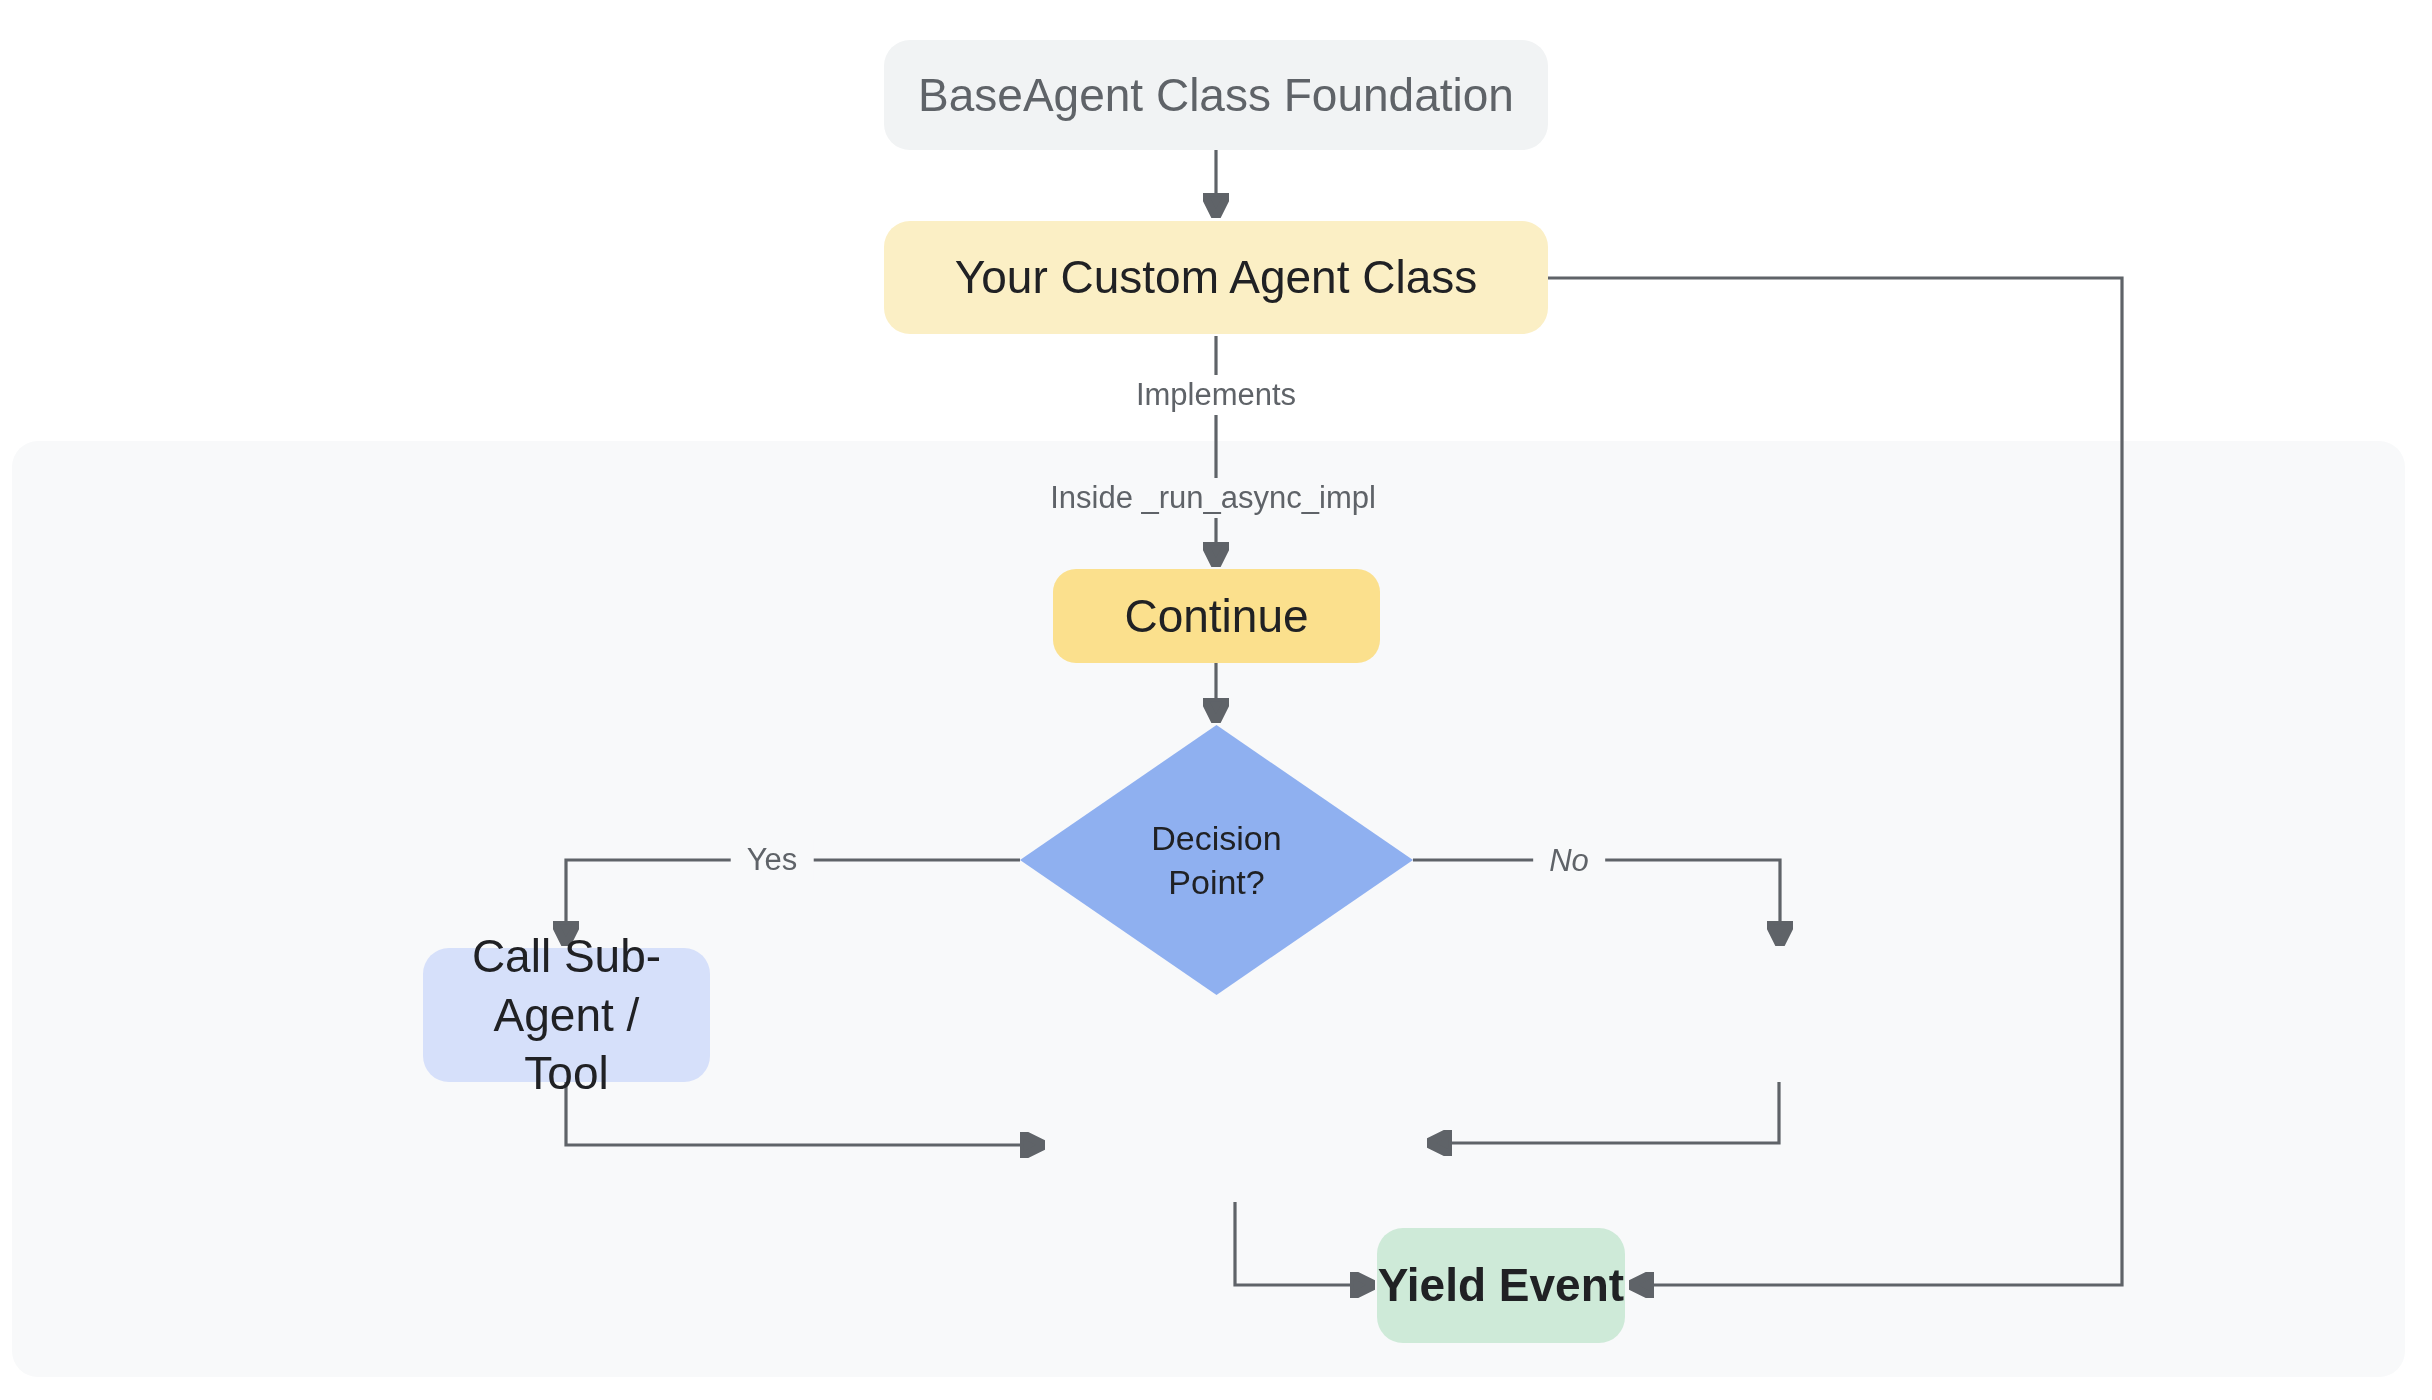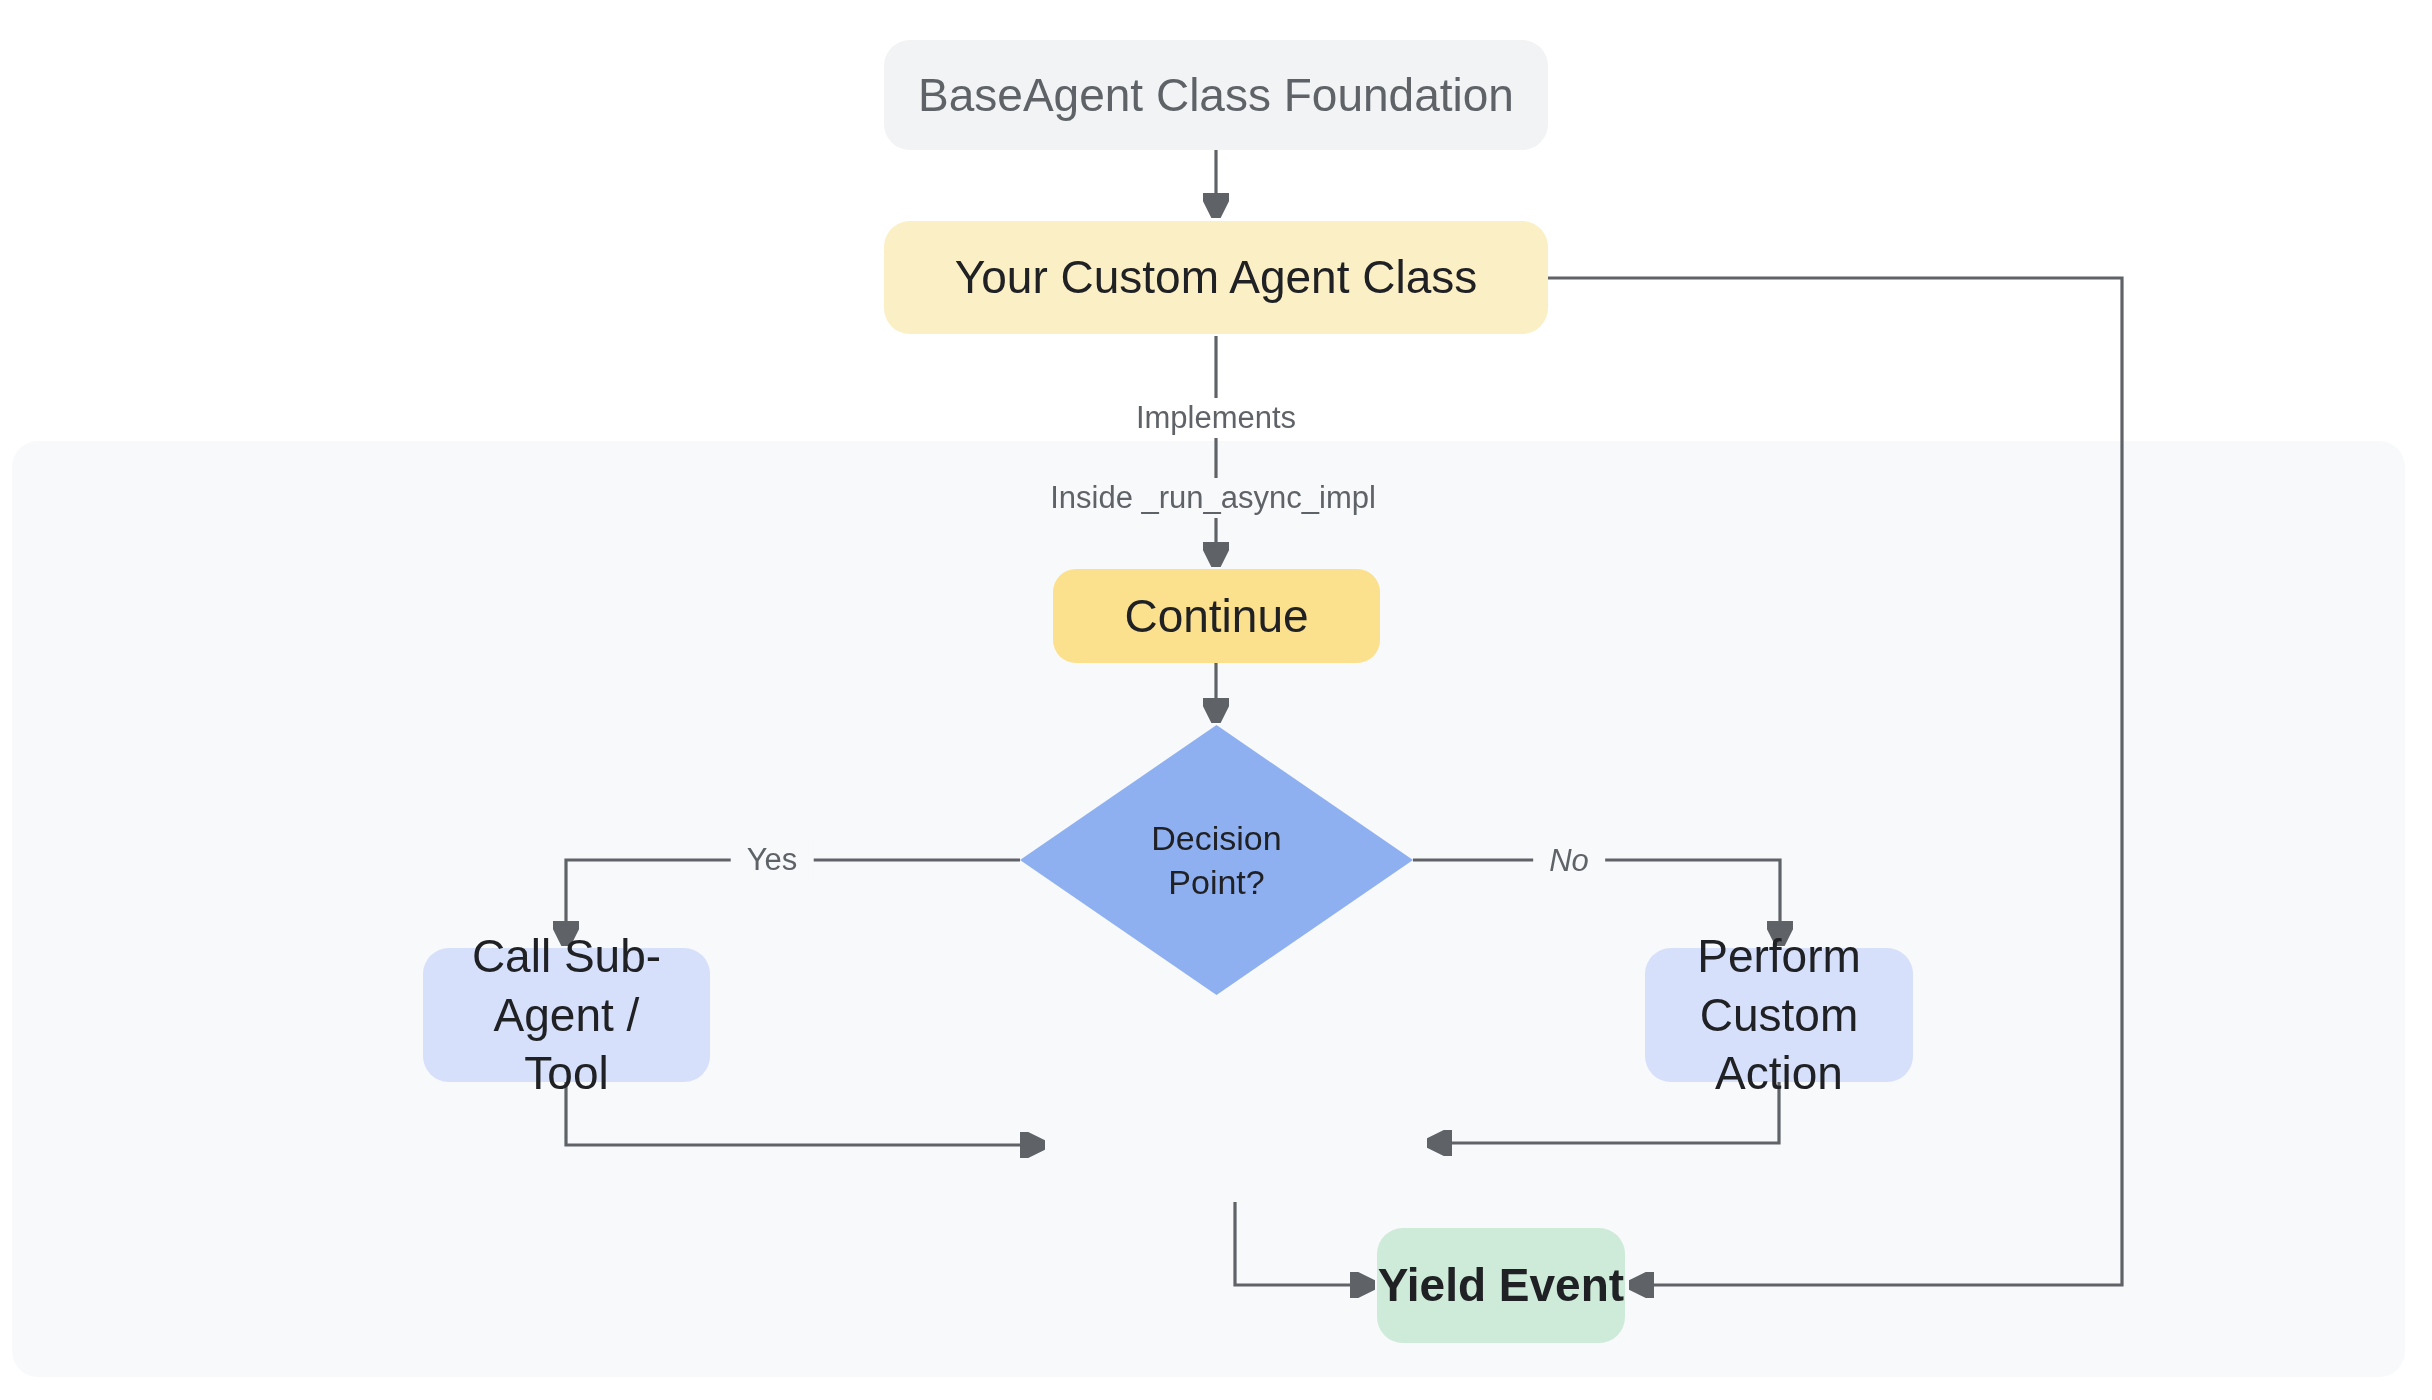--- a/index.html
+++ b/index.html
@@ -114,30 +114,27 @@
   </div>
 
   <div class="diamond">
     <span class="diamond-label">Decision Point?</span>
   </div>
 
   <div class="node node-blue" style="left:423px;top:948px;width:287px;height:134px;">
     <span class="call-label">Call Sub-Agent / Tool</span>
   </div>
 
-  <div class="node node-blue" style="left:1645px;top:948px;width:268px;height:134px;">
-    <span class="perform-label">Perform Custom Action</span>
-  </div>
 
 
   <div class="node node-green node-bold" style="left:1377px;top:1228px;width:248px;height:115px;">
     <span>Yield Event</span>
   </div>
 
-  <div class="edge-label bg-white" style="left:1216px;top:395px;margin-top:23px;">Implements</div>
+  <div class="edge-label bg-white" style="left:1216px;top:395px;">Implements</div>
 
   <div class="edge-label bg-container" style="left:1213px;top:498px;">Inside _run_async_impl</div>
 
   <div class="edge-label bg-container" style="left:772px;top:860px;">Yes</div>
 
   <div class="edge-label bg-container" style="left:1569px;top:861px;font-style:italic;">No</div>
 
 </div>
 
 </body></html>

